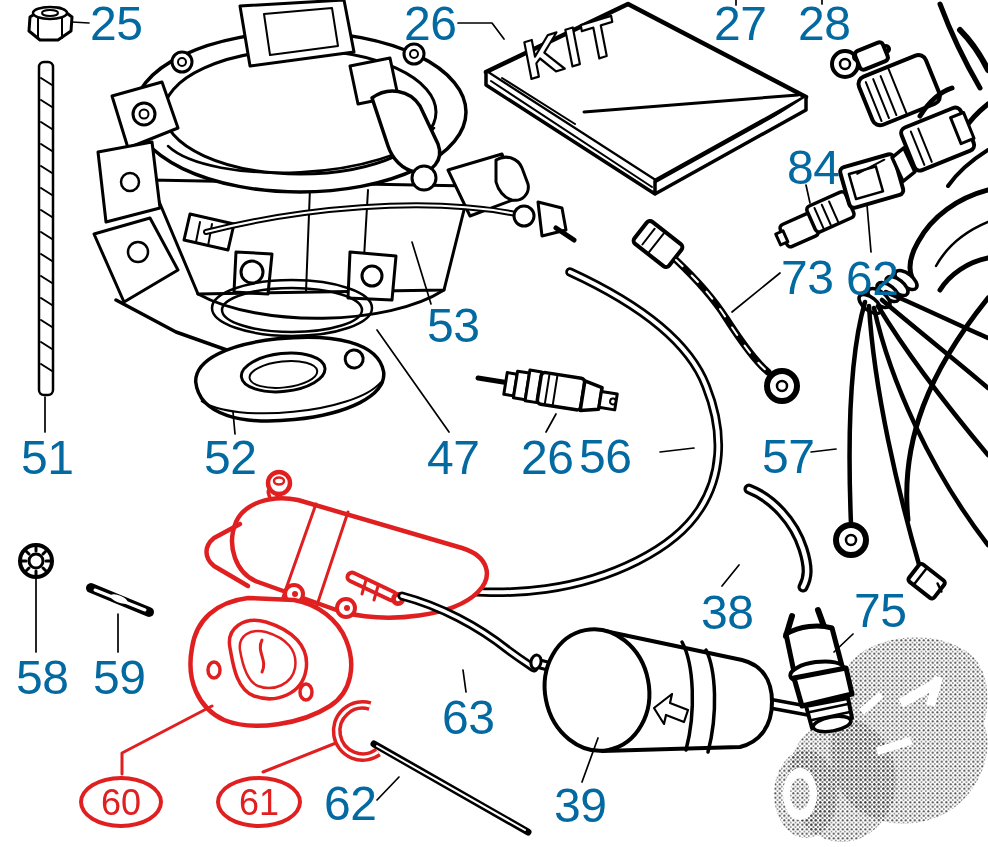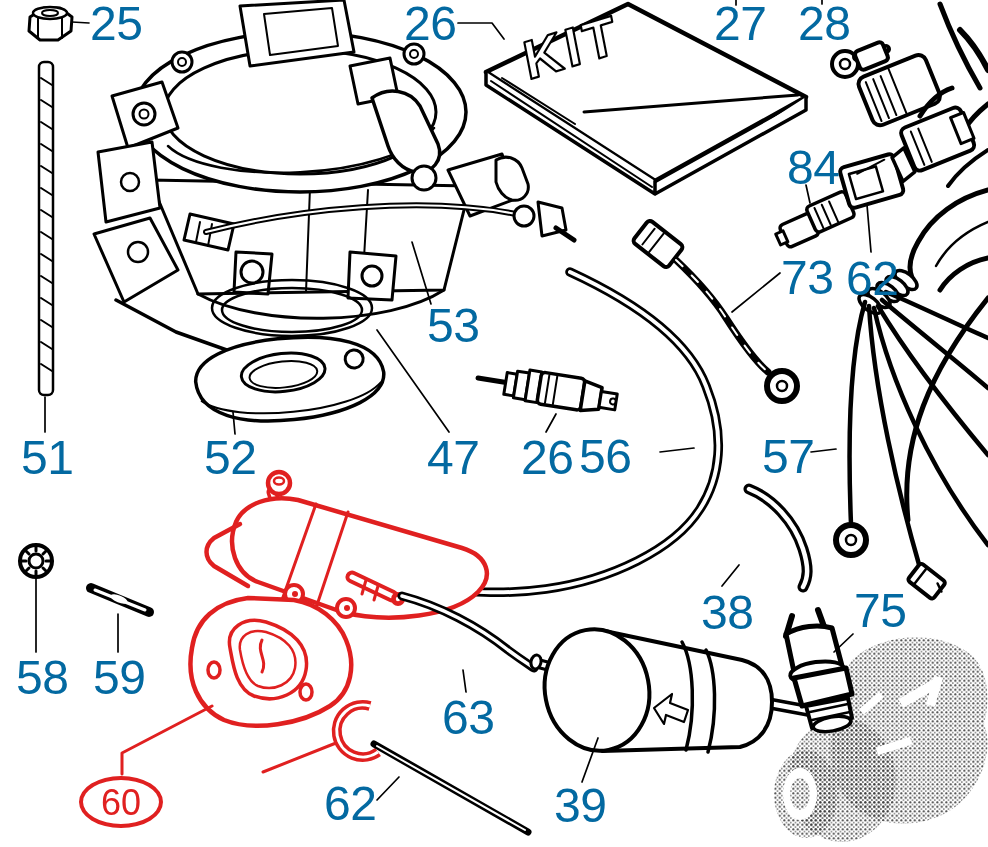--- a/index.html
+++ b/index.html
@@ -328,14 +328,17 @@
 <span class="lbl" style="left:93px;top:654px">59</span>
 <span class="lbl" style="left:324px;top:780px">62</span>
 <span class="lbl" style="left:442px;top:694px">63</span>
 <span class="lbl" style="left:554px;top:782px">39</span>
 <span class="lbl" style="left:701px;top:589px">38</span>
 <span class="lbl" style="left:854px;top:587px">75</span>
 
 <div class="oval" style="left:79px;top:776px;width:84px;height:52px">
   <span>60</span>
 </div>
-
+<div class="oval" style="left:216px;top:776px;width:86px;height:52px">
+  <span>61</span>
 </div>
 
+</div>
+
 </body></html>

